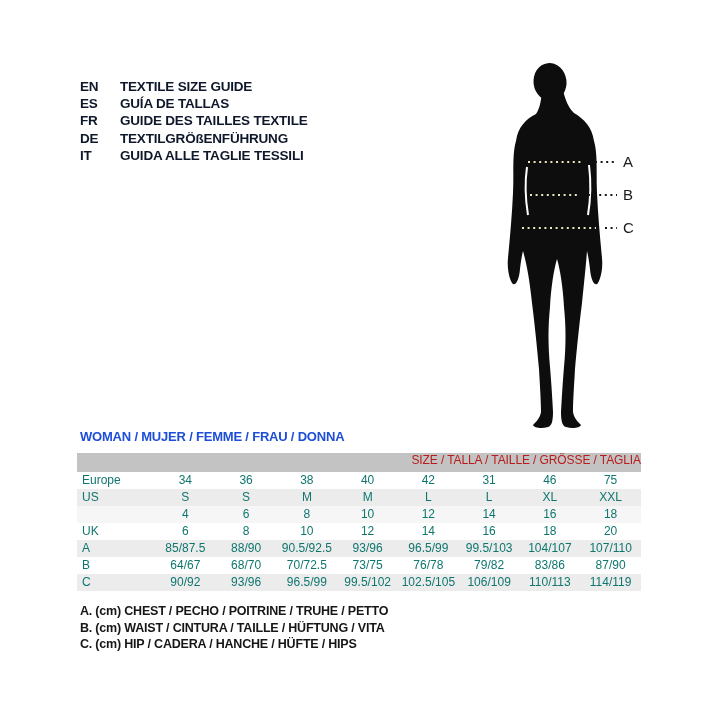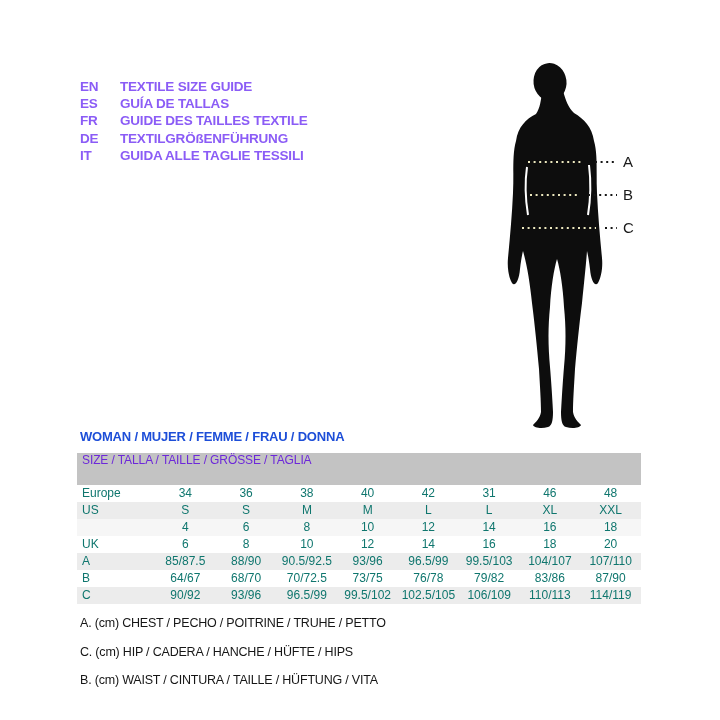--- a/index.html
+++ b/index.html
@@ -3,41 +3,41 @@
 <meta charset="utf-8">
 <style>
   html,body{margin:0;padding:0;background:#ffffff;}
   .canvas{
     position:relative;width:720px;height:720px;background:#ffffff;overflow:hidden;
     font-family:"Liberation Sans", sans-serif;color:#1a1a1a;
   }
   
   .lang-block{position:absolute;left:80px;top:78px;}
   .lang-row{display:flex;height:17.2px;line-height:17.2px;
-    font-size:13.5px;font-weight:700;letter-spacing:-0.2px;color:#8b5cf6;}
+    font-size:13.5px;font-weight:700;letter-spacing:-0.2px;color:#0f172a;}
   .lang-code{width:40px;flex:0 0 40px;}
   
   .figure-svg{position:absolute;left:470px;top:55px;width:220px;height:390px;}
   .measure-letter{font-family:"Liberation Sans",sans-serif;font-size:15px;fill:#1a1a1a;}
   
   .woman-line{position:absolute;left:80px;top:429px;font-size:13px;font-weight:700;
     letter-spacing:-0.2px;color:#1d4ed8;}
   
   .size-table{position:absolute;left:77px;top:453px;width:564px;}
-  .thead{height:32px;line-height:15px;background:#c3c3c3;color:#6d28d9;
-    font-size:12px;padding-left:5px;letter-spacing:-0.1px;box-sizing:border-box;}
+  .thead{height:19px;line-height:15px;background:#c3c3c3;color:#b91c1c;
+    font-size:12px;padding-left:5px;letter-spacing:-0.1px;box-sizing:border-box;text-align:right;}
   .trow{display:flex;height:17px;line-height:17px;font-size:12px;color:#0f766e;}
   .trow .rlabel{flex:0 0 78px;padding-left:5px;box-sizing:border-box;text-align:left;}
   .trow .cell{flex:1 1 0;text-align:center;}
   .row-gray{background:#ececec;}
   .row-lightgray{background:#f6f6f6;}
   
   .legend{position:absolute;left:80px;top:603px;}
-  .legend-line{height:16.5px;line-height:16.5px;font-size:12.5px;font-weight:400;
-    letter-spacing:-0.2px;color:#161616;margin-top:12px;}
+  .legend-line{height:16.5px;line-height:16.5px;font-size:12.5px;font-weight:700;
+    letter-spacing:-0.2px;color:#161616;}
 </style>
 </head>
 <body>
 
 <div class="canvas">
 
   <div class="lang-block" id="lang-block">
       <div class="lang-row">
         <span class="lang-code">EN</span>
         <span class="lang-label">TEXTILE SIZE GUIDE</span>
@@ -119,21 +119,21 @@
     <div id="tbody">
         <div class="trow">
           <span class="rlabel">Europe</span>
           <span class="cell">34</span>
           <span class="cell">36</span>
           <span class="cell">38</span>
           <span class="cell">40</span>
           <span class="cell">42</span>
           <span class="cell">31</span>
           <span class="cell">46</span>
-          <span class="cell">48</span>
+          <span class="cell">75</span>
         </div>
         <div class="trow row-gray">
           <span class="rlabel">US</span>
           <span class="cell">S</span>
           <span class="cell">S</span>
           <span class="cell">M</span>
           <span class="cell">M</span>
           <span class="cell">L</span>
           <span class="cell">L</span>
           <span class="cell">XL</span>
@@ -192,17 +192,17 @@
           <span class="cell">102.5/105</span>
           <span class="cell">106/109</span>
           <span class="cell">110/113</span>
           <span class="cell">114/119</span>
         </div>
       </div>
   </div>
 
   <div class="legend" id="legend">
       <div class="legend-line">A. (cm) CHEST / PECHO / POITRINE / TRUHE / PETTO</div>
+      <div class="legend-line">B. (cm) WAIST / CINTURA / TAILLE / HÜFTUNG / VITA</div>
       <div class="legend-line">C. (cm) HIP / CADERA / HANCHE / HÜFTE / HIPS</div>
-      <div class="legend-line">B. (cm) WAIST / CINTURA / TAILLE / HÜFTUNG / VITA</div>
     </div>
 
 </div>
 
 </body></html>

